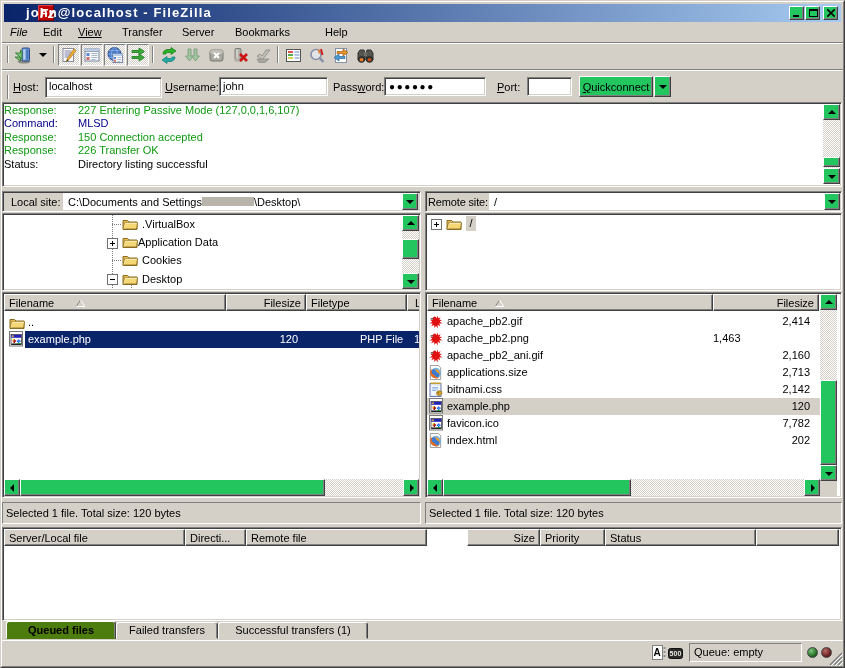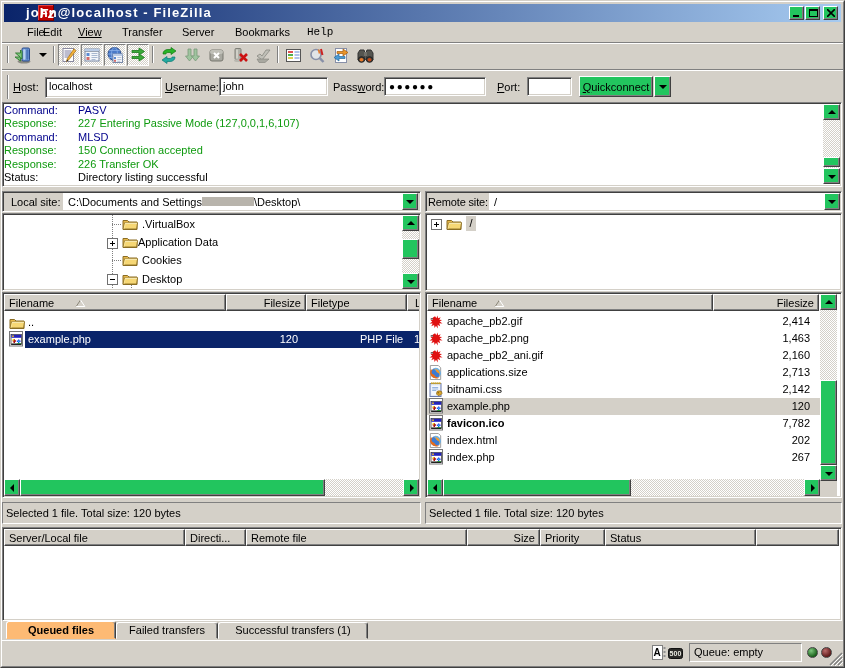--- a/index.html
+++ b/index.html
@@ -107,27 +107,27 @@
 <div class="abs raised" style="left:805px;top:6px;width:15px;height:14px;">
     <div class="abs" style="left:3px;top:2px;width:9px;height:8px;border:1px solid #000;border-top:2px solid #000;"></div>
   </div>
 <div class="abs raised" style="left:823px;top:6px;width:15px;height:14px;">
     <svg class="abs" style="left:3px;top:2px" width="8" height="8" viewBox="0 0 8 8">
       <path d="M0 0 L8 8 M8 0 L0 8" stroke="#000" stroke-width="1.6"></path>
     </svg>
   </div>
 
 <div class="abs" style="left:0;top:24px;height:16px;line-height:16px;">
-<span class="abs" style="left:27px;">File</span>
+<span class="abs" style="left:10px;font-style:italic;">File</span>
     <span class="abs" style="left:43px;">Edit</span>
     <span class="abs" style="left:78px;text-decoration:underline;">View</span>
     <span class="abs" style="left:122px;">Transfer</span>
     <span class="abs" style="left:182px;">Server</span>
     <span class="abs" style="left:235px;">Bookmarks</span>
-    <span class="abs" style="left:307px;font-family:Liberation Mono, monospace;">Help</span>
+    <span class="abs" style="left:325px;">Help</span>
 </div>
 <div class="abs etchh" style="left:2px;top:42px;width:841px;"></div>
 
 <div class="abs grip" style="left:7px;top:46px;height:17px;"></div>
 <div class="abs" id="tb-sitemgr" style="left:13px;top:46px;width:20px;height:18px;"><svg width="20" height="18" viewBox="0 0 20 18">
 <ellipse cx="11" cy="15.5" rx="6.5" ry="2" fill="#8a8a82"></ellipse>
 <rect x="9" y="2" width="7.5" height="13" rx="1.2" fill="#6f9ad8" stroke="#2a4a8a"></rect>
 <rect x="10.2" y="3.2" width="2.2" height="10.5" rx="1" fill="#b8d0ee"></rect>
 <rect x="13.4" y="3.2" width="2" height="10.5" rx="1" fill="#4a74b8"></rect>
 <path d="M7.5 4 L7.5 7 L2.5 7 L7 11 L2 11 L7.5 15 L7.5 11.5 L9 12.8 L9 5.5 Z" fill="#7cc47c" stroke="#2e7a2e" stroke-width="0.9"></path>
@@ -243,21 +243,20 @@
 <div class="abs" style="left:497px;top:81px;"><u>P</u>ort:</div>
 <div class="abs sunken" style="left:527px;top:77px;width:45px;height:19px;"></div>
 <div class="abs raised" style="left:579px;top:76px;width:74px;height:21px;text-align:center;line-height:20px;"><u>Q</u>uickconnect</div>
 <div class="abs raised" style="left:654px;top:76px;width:17px;height:21px;">
     <div class="abs tri-dn" style="left:4px;top:8px;"></div>
   </div>
 
 <div class="abs sunken" style="left:2px;top:102px;width:840px;height:85px;"></div>
 <div class="abs" style="left:4px;top:104px;width:819px;height:79px;background:#fff;overflow:hidden;">
 <div style="line-height:13.4px;">
-<div><span style="color:#00008b;display:inline-block;width:74px;padding-left:0px;">Command:</span><span style="color:#00008b;">PASV</span></div>
 <div><span style="color:#0f9a0f;display:inline-block;width:74px;padding-left:0px;">Response:</span><span style="color:#0f9a0f;">227 Entering Passive Mode (127,0,0,1,6,107)</span></div>
 <div><span style="color:#00008b;display:inline-block;width:74px;padding-left:0px;">Command:</span><span style="color:#00008b;">MLSD</span></div>
 <div><span style="color:#0f9a0f;display:inline-block;width:74px;padding-left:0px;">Response:</span><span style="color:#0f9a0f;">150 Connection accepted</span></div>
 <div><span style="color:#0f9a0f;display:inline-block;width:74px;padding-left:0px;">Response:</span><span style="color:#0f9a0f;">226 Transfer OK</span></div>
 <div><span style="color:#000;display:inline-block;width:74px;padding-left:0px;">Status:</span><span>Directory listing successful</span></div>
 </div>
 </div>
 
 <div class="abs" style="left:823px;top:104px;width:17px;height:80px;">
 <div class="abs checker" style="left:0;top:0;width:17px;height:80px;"></div>
@@ -391,21 +390,21 @@
         <use href="#apache"></use>
       </svg>
       <span style="position:absolute;left:20px;">apache_pb2.gif</span>
       <span style="position:absolute;left:286px;width:97px;text-align:right;">2,414</span>
     </div>
   <div class="row" style="left:0;top:36px;width:393px;">
       <svg style="position:absolute;left:1px;top:1px" width="15" height="15" viewBox="0 0 16 16">
         <use href="#apache"></use>
       </svg>
       <span style="position:absolute;left:20px;">apache_pb2.png</span>
-      <span style="position:absolute;left:286px;width:97px;text-align:right;">1,463</span>
+      <span style="position:absolute;left:286px;width:97px;text-align:left;">1,463</span>
     </div>
   <div class="row" style="left:0;top:53px;width:393px;">
       <svg style="position:absolute;left:1px;top:1px" width="15" height="15" viewBox="0 0 16 16">
         <use href="#apache"></use>
       </svg>
       <span style="position:absolute;left:20px;">apache_pb2_ani.gif</span>
       <span style="position:absolute;left:286px;width:97px;text-align:right;">2,160</span>
     </div>
   <div class="row" style="left:0;top:70px;width:393px;">
       <svg style="position:absolute;left:1px;top:1px" width="15" height="15" viewBox="0 0 16 16">
@@ -425,36 +424,29 @@
       <svg style="position:absolute;left:2px;top:0px" width="14" height="16" viewBox="0 0 14 16">
         <use href="#phpfile"></use>
       </svg>
       <span style="position:absolute;left:20px;">example.php</span>
       <span style="position:absolute;left:286px;width:97px;text-align:right;">120</span>
     </div>
   <div class="row" style="left:0;top:121px;width:393px;">
       <svg style="position:absolute;left:2px;top:0px" width="14" height="16" viewBox="0 0 14 16">
         <use href="#icofile"></use>
       </svg>
-      <span style="position:absolute;left:20px;font-weight:bold;">favicon.ico</span>
+      <span style="position:absolute;left:20px;">favicon.ico</span>
       <span style="position:absolute;left:286px;width:97px;text-align:right;">7,782</span>
     </div>
   <div class="row" style="left:0;top:138px;width:393px;">
       <svg style="position:absolute;left:1px;top:1px" width="15" height="15" viewBox="0 0 16 16">
         <use href="#firefox"></use>
       </svg>
       <span style="position:absolute;left:20px;">index.html</span>
       <span style="position:absolute;left:286px;width:97px;text-align:right;">202</span>
-    </div>
-  <div class="row" style="left:0;top:155px;width:393px;">
-      <svg style="position:absolute;left:2px;top:0px" width="14" height="16" viewBox="0 0 14 16">
-        <use href="#phpfile"></use>
-      </svg>
-      <span style="position:absolute;left:20px;">index.php</span>
-      <span style="position:absolute;left:286px;width:97px;text-align:right;">267</span>
     </div>
 
   <div class="abs" style="left:393px;top:0px;width:17px;height:187px;">
     <div class="abs checker" style="left:0;top:0;width:17px;height:187px;"></div>
     <div class="abs raised" style="left:0;top:0;width:17px;height:16px;">
         <div class="abs tri-up" style="left:4px;top:5px;"></div>
       </div>
     <div class="abs raised" style="left:0;top:86px;width:17px;height:85px;"></div>
     <div class="abs raised" style="left:0;top:171px;width:17px;height:16px;">
         <div class="abs tri-dn" style="left:4px;top:6px;"></div>
@@ -475,28 +467,28 @@
 </div>
 
 <div class="abs" style="left:425px;top:502px;width:417px;height:22px;border:1px solid;border-color:#808080 #fff #fff #808080;">
 <div style="padding:4px 0 0 3px;">Selected 1 file. Total size: 120 bytes</div>
 </div>
 
 <div class="abs sunken" style="left:2px;top:527px;width:840px;height:94px;"></div>
 <div class="abs" style="left:4px;top:529px;width:835px;height:89px;background:#fff;overflow:hidden;">
   <div class="hdrcell" style="left:0;width:181px;">Server/Local file</div>
   <div class="hdrcell" style="left:181px;width:61px;">Directi...</div>
-  <div class="hdrcell" style="left:242px;width:221px;">Remote file</div>
+  <div class="hdrcell" style="left:242px;width:181px;">Remote file</div>
   <div class="hdrcell" style="left:463px;width:73px;text-align:right;">Size</div>
   <div class="hdrcell" style="left:536px;width:65px;">Priority</div>
   <div class="hdrcell" style="left:601px;width:151px;">Status</div>
   <div class="hdrcell" style="left:752px;width:83px;"></div>
 </div>
 
-<div class="abs" style="left:6px;top:621px;width:110px;height:18px;border-radius:3px 3px 0 0;background:#fdba74;border:1px solid;border-color:#fff #404040 transparent #fff;box-shadow:inset -1px 0 0 #808080;box-sizing:border-box;text-align:center;font-weight:bold;line-height:16px;z-index:2;">Queued files</div>
+<div class="abs" style="left:6px;top:621px;width:110px;height:18px;border-radius:3px 3px 0 0;background:#4d7c0f;border:1px solid;border-color:#fff #404040 transparent #fff;box-shadow:inset -1px 0 0 #808080;box-sizing:border-box;text-align:center;font-weight:bold;line-height:16px;z-index:2;">Queued files</div>
 <div class="abs" style="left:116px;top:622px;width:102px;height:17px;border-radius:3px 3px 0 0;background:#d4d0c8;border:1px solid;border-color:#fff #404040 transparent #fff;box-shadow:inset -1px 0 0 #808080;box-sizing:border-box;text-align:center;line-height:15px;">Failed transfers</div>
 <div class="abs" style="left:218px;top:622px;width:150px;height:17px;border-radius:3px 3px 0 0;background:#d4d0c8;border:1px solid;border-color:#fff #404040 transparent #fff;box-shadow:inset -1px 0 0 #808080;box-sizing:border-box;text-align:center;line-height:15px;">Successful transfers (1)</div>
 
 <div class="abs" style="left:2px;top:640px;width:841px;height:1px;border-top:1px solid #fff;"></div>
 <div class="abs" id="sb-ascii" style="left:652px;top:645px;width:14px;height:16px;"><svg width="14" height="16" viewBox="0 0 14 16">
 <rect x="0.5" y="0.5" width="10" height="14" fill="#fff" stroke="#808080"></rect>
 <text x="1.5" y="11" font-family="Liberation Sans" font-size="10" font-weight="bold" fill="#000">A</text>
 <g fill="#909090">
         <rect x="11.5" y="2" width="2" height="2"></rect>
         <rect x="11.5" y="6" width="2" height="2"></rect>

